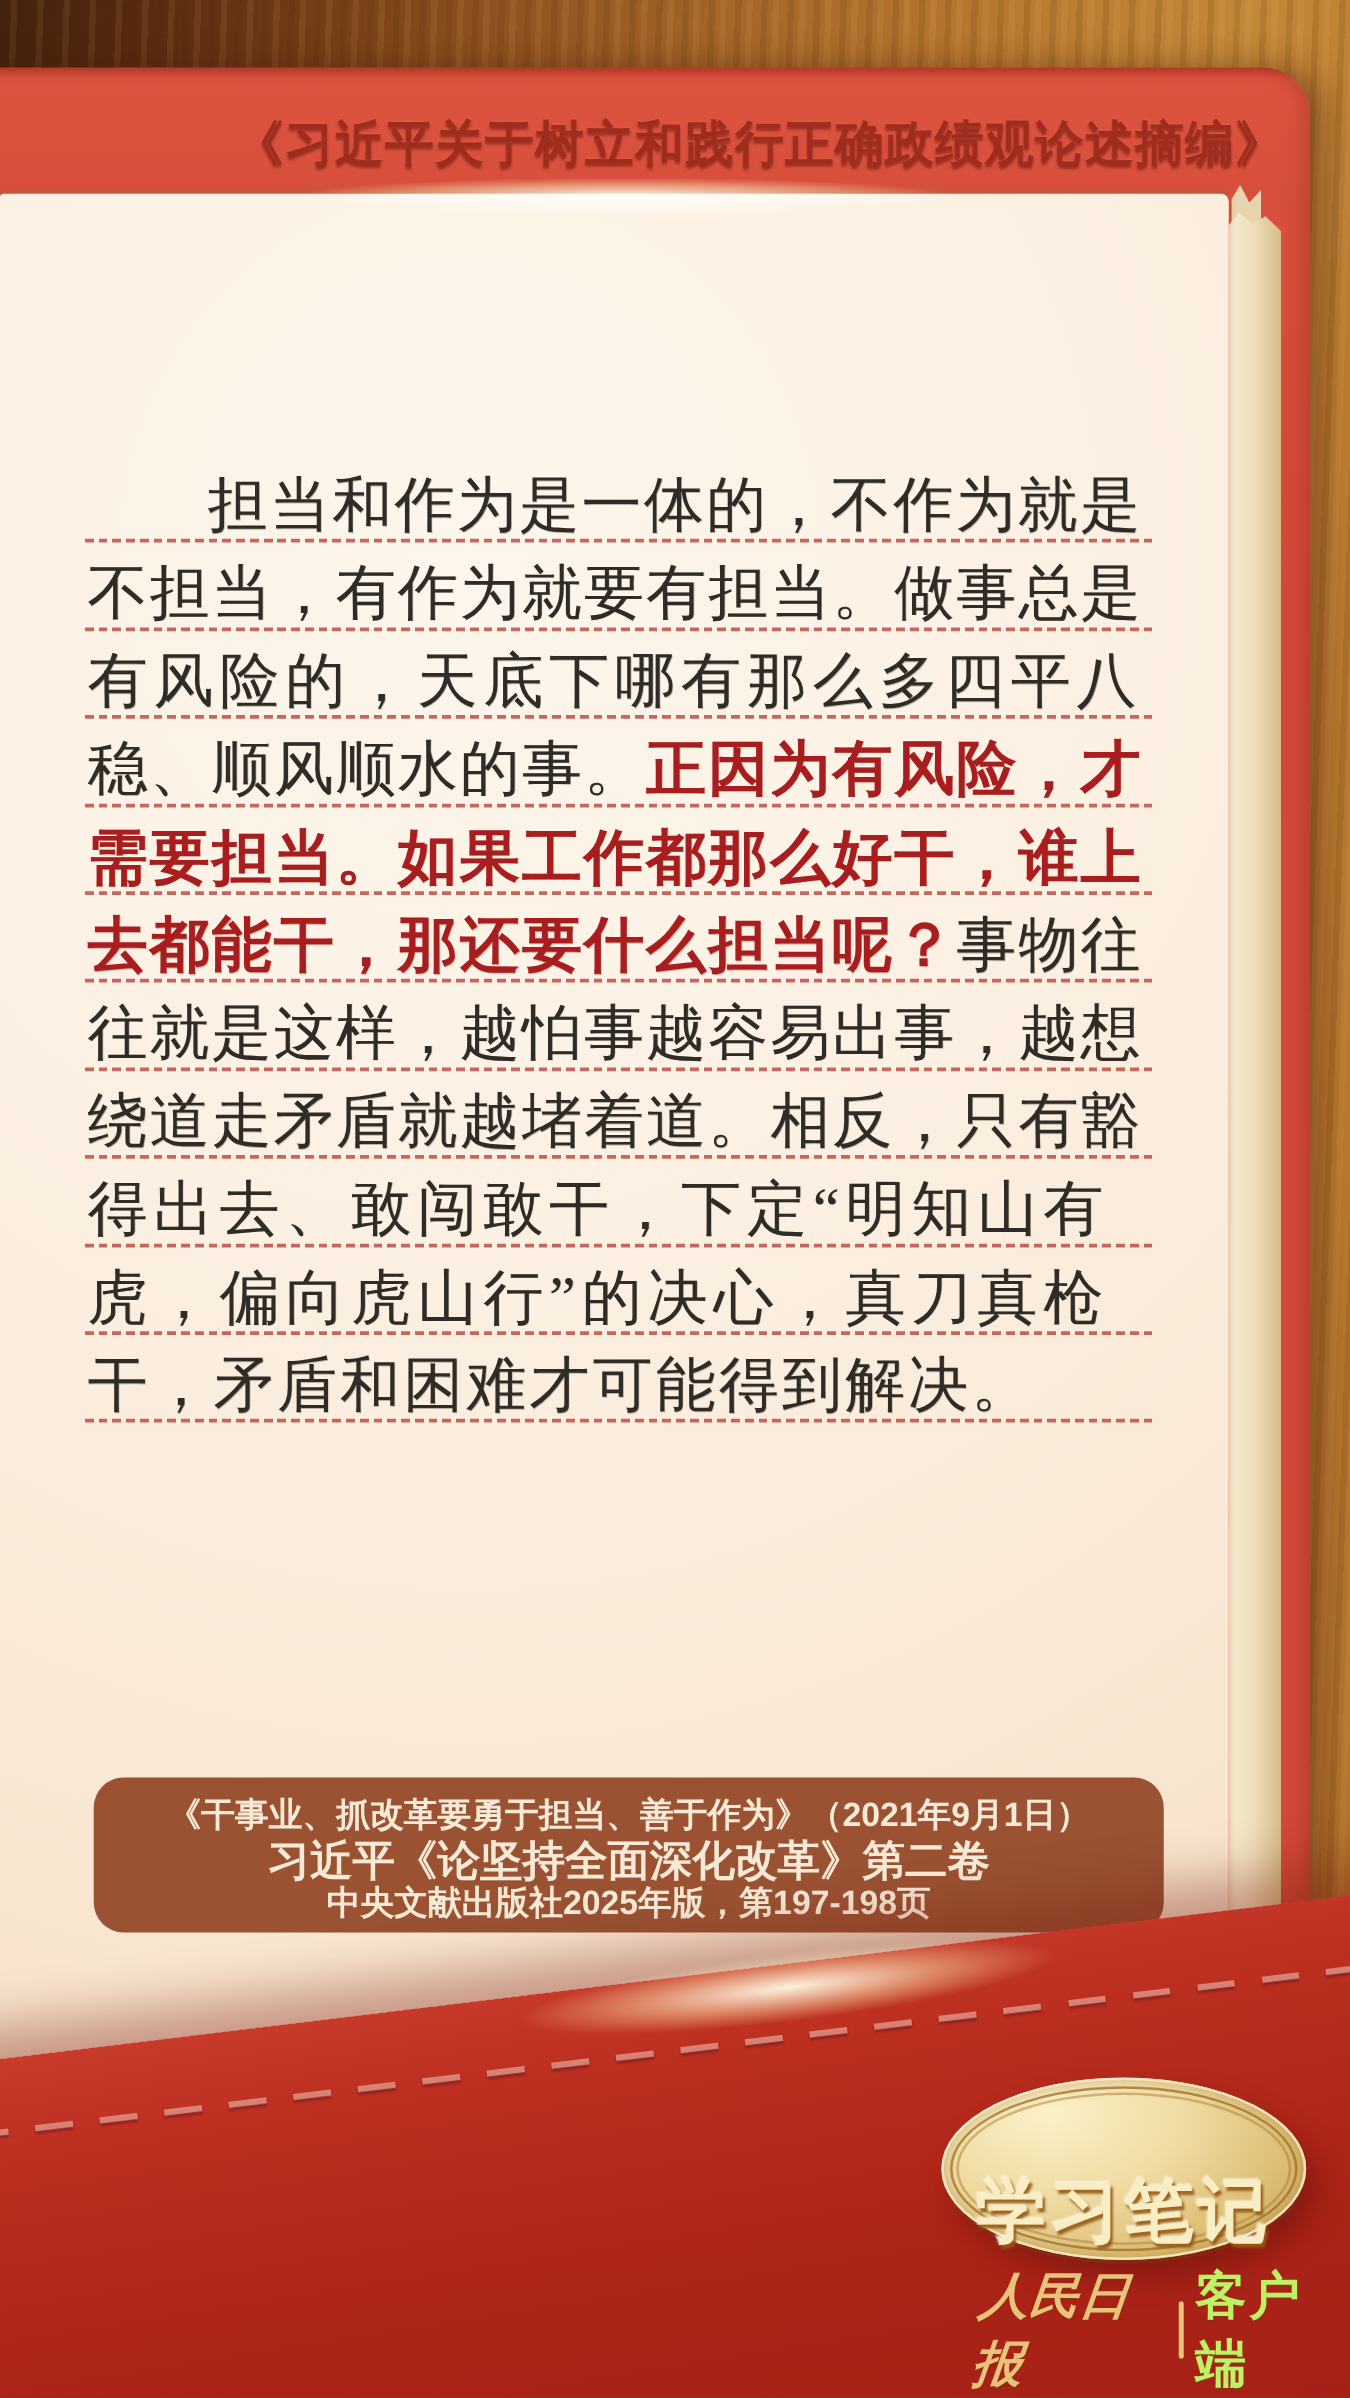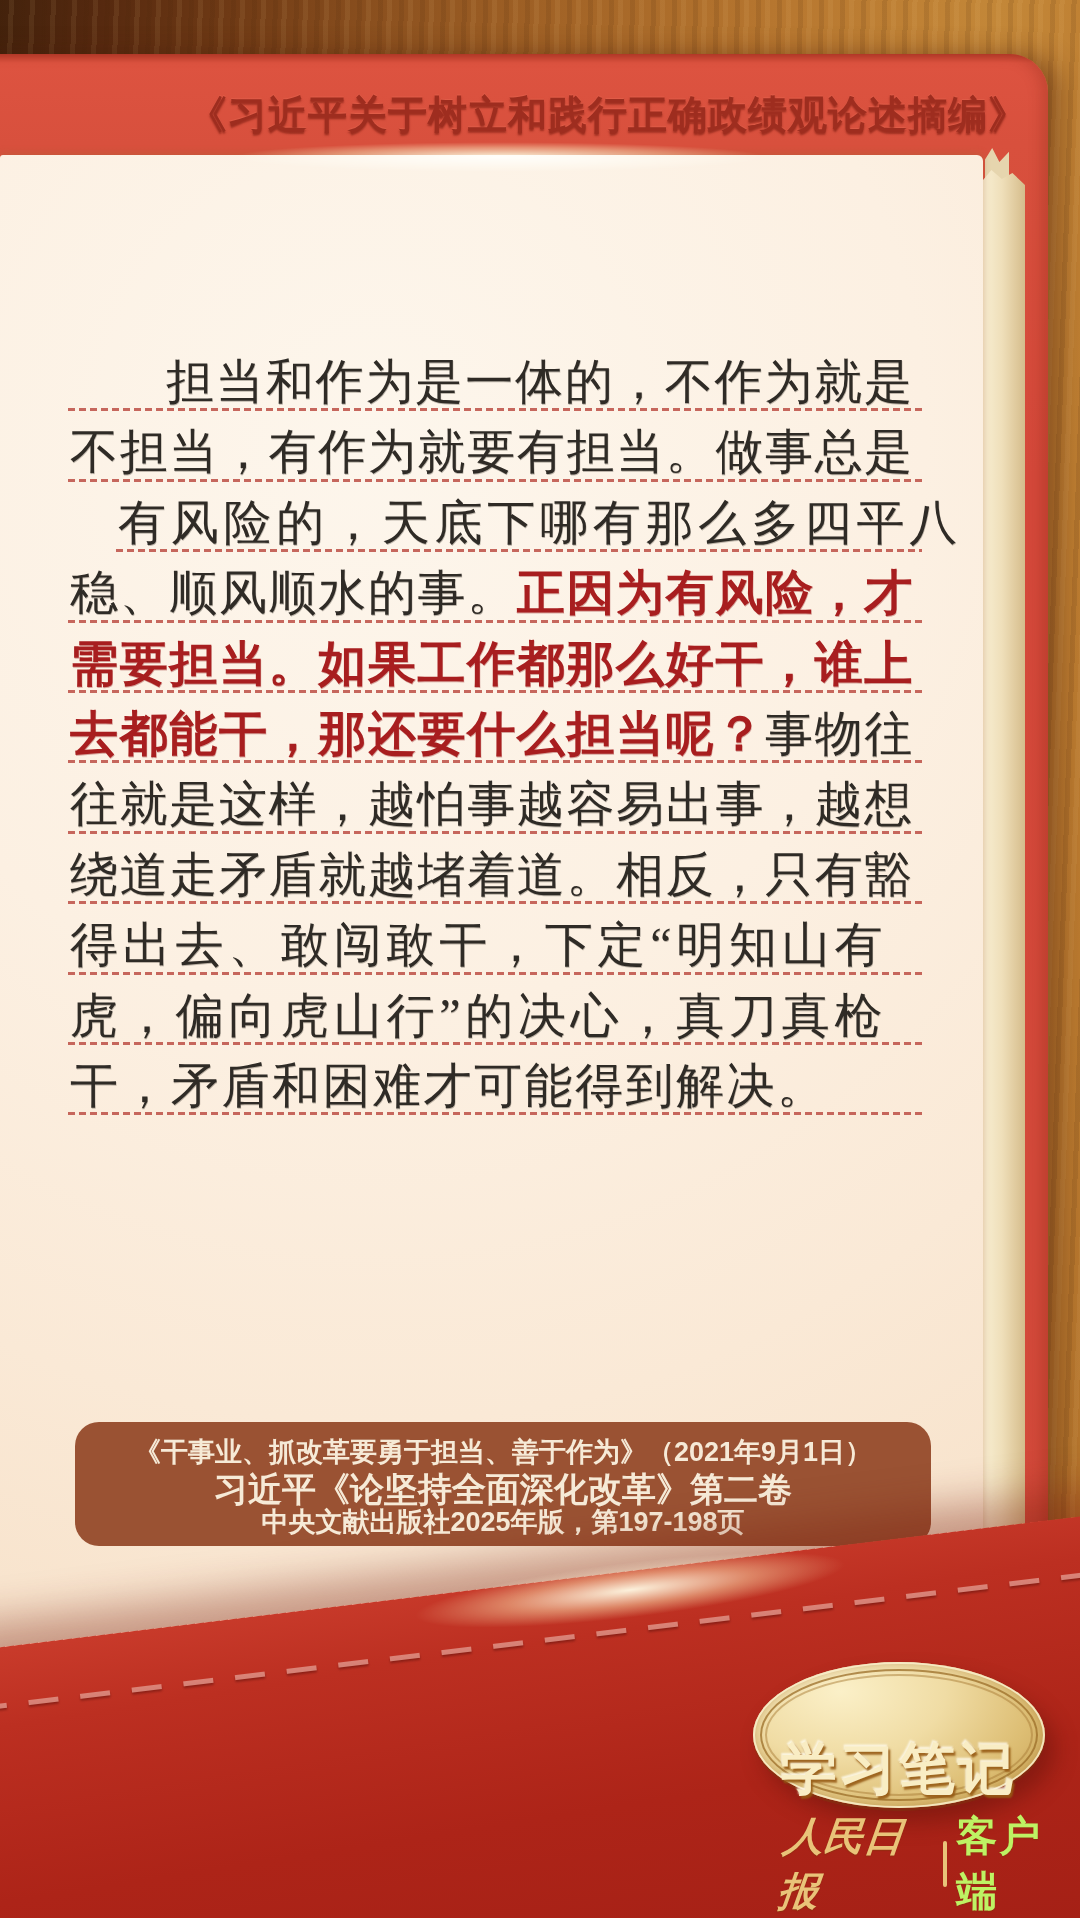--- a/index.html
+++ b/index.html
@@ -36,21 +36,21 @@
   
   .paper{position:absolute;left:0;top:155px;width:983px;height:1600px;
     border-radius:3px 6px 0 0;
     background:radial-gradient(140% 90% at 38% 18%, #fdf6ec 0%, #fcf0e2 40%, #fae9d6 68%, #f6dfc5 100%);
     box-shadow:0 -2px 7px rgba(170,100,55,.4);}
   .glare-top{position:absolute;left:160px;top:138px;width:680px;height:38px;
     background:radial-gradient(closest-side, rgba(255,248,218,.95) 0%, rgba(255,235,180,.4) 50%, rgba(255,235,180,0) 78%);
     mix-blend-mode:screen;pointer-events:none;}
 
   
-  .quote{position:absolute;left:70px;top:340px;width:844px;
+  .quote{position:absolute;left:70px;top:363px;width:844px;
     font-family:"Liberation Serif",serif;color:#2f2b26;}
   .qline{position:relative;height:70.4px;line-height:83px;font-size:48px;white-space:nowrap;
     text-shadow:.5px .5px 0 rgba(45,40,30,.3);}
   .qline::after{content:"";position:absolute;left:-2px;right:-8px;bottom:-1px;height:3px;
     background:repeating-linear-gradient(90deg,#c0574d 0 7px, rgba(0,0,0,0) 7px 11px);opacity:.9;}
   .qline .em{color:#a81e1f;font-weight:bold;text-shadow:.5px .5px 0 rgba(140,20,20,.35);}
   .indent{padding-left:96px;}
 
   
   .cite{position:absolute;left:75px;top:1422px;width:856px;height:124px;
@@ -103,21 +103,21 @@
 
   <div class="sheet-back"></div>
   <div class="sheet"></div>
 
   <div class="paper"></div>
   <div class="glare-top"></div>
 
   <div class="quote">
     <div class="qline indent" style="letter-spacing: 1.86667px;"><span>担当和作为是一体的，不作为就是</span></div>
     <div class="qline" style="letter-spacing: 1.64706px;"><span>不担当，有作为就要有担当。做事总是</span></div>
-    <div class="qline" style="letter-spacing: 4.75px; margin-left: 48px;"><span>有风险的，天底下哪有那么多四平八</span></div>
+    <div class="qline" style="letter-spacing: 4.75px;"><span>有风险的，天底下哪有那么多四平八</span></div>
     <div class="qline" style="letter-spacing: 1.64706px; text-align: right;"><span>稳、顺风顺水的事。</span><span class="em">正因为有风险，才</span></div>
     <div class="qline" style="letter-spacing: 1.64706px;"><span class="em">需要担当。如果工作都那么好干，谁上</span></div>
     <div class="qline" style="letter-spacing: 1.64706px;"><span class="em">去都能干，那还要什么担当呢？</span><span>事物往</span></div>
     <div class="qline" style="letter-spacing: 1.64706px;"><span>往就是这样，越怕事越容易出事，越想</span></div>
     <div class="qline" style="letter-spacing: 1.64706px;"><span>绕道走矛盾就越堵着道。相反，只有豁</span></div>
     <div class="qline" style="letter-spacing: 4.75px;"><span>得出去、敢闯敢干，下定“明知山有</span></div>
     <div class="qline" style="letter-spacing: 4.75px;"><span>虎，偏向虎山行”的决心，真刀真枪</span></div>
     <div class="qline last" style="letter-spacing: 2.5px;"><span>干，矛盾和困难才可能得到解决。</span></div>
   </div>
 

